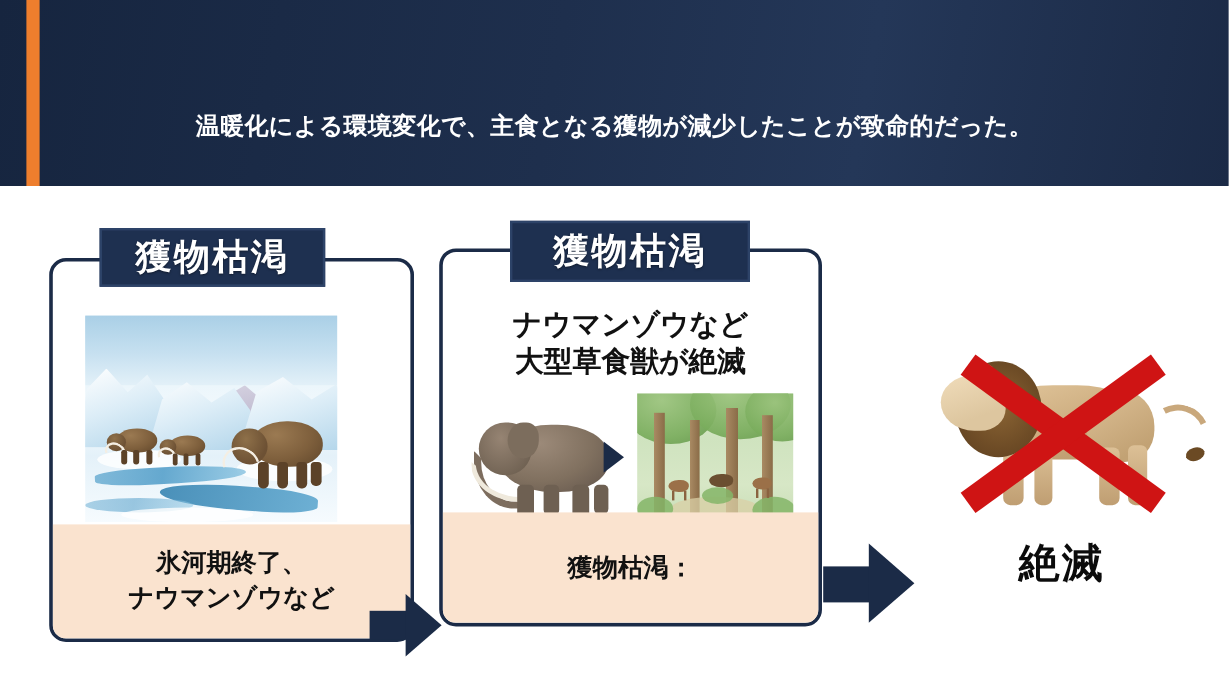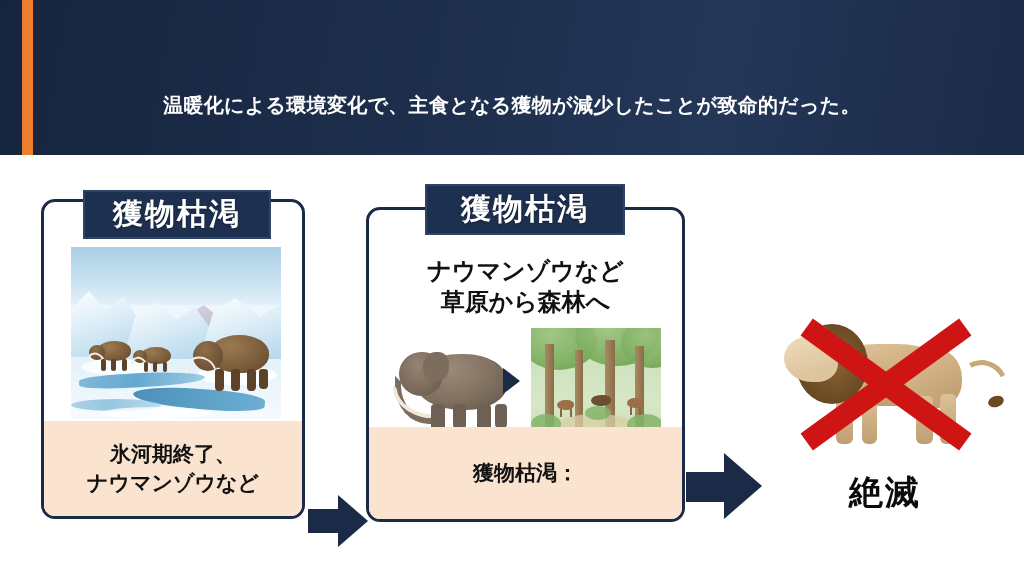--- a/index.html
+++ b/index.html
@@ -77,21 +77,21 @@
 
   
   .card {
     position: absolute;
     border: 3px solid #1b2b47;
     border-radius: 14px;
     background: #ffffff;
     box-sizing: border-box;
     overflow: hidden;
   }
-  #card-1 { left: 41px;  top: 44px;  width: 264px; height: 320px; }
+  #card-1 { left: 41px;  top: 60px;  width: 304px; height: 320px; }
   #card-2 { left: 366px; top: 52px;  width: 319px; height: 315px; font-family: Liberation Serif, serif; }
 
   .card-body {
     position: absolute;
     left: 0; top: 0; right: 0;
     background: #ffffff;
   }
   .card-footer {
     position: absolute;
     left: 0; right: 0; bottom: 0;
@@ -304,21 +304,21 @@
     border-left-width: 30px; border-top-width: 26px; border-bottom-width: 26px; }
 
   #arrow-2 { left: 686px; top: 298px; width: 76px; height: 66px; }
   #arrow-2 .ba-shaft { left: 0; top: 19px; width: 40px; height: 30px; }
   #arrow-2 .ba-head  { left: 38px; top: 0;
     border-left-width: 38px; border-top-width: 33px; border-bottom-width: 33px; }
 
   
   #lion-block {
     position: absolute;
-    left: 760px; top: 147px; width: 250px; height: 250px;
+    left: 760px; top: 124px; width: 250px; height: 250px;
   }
   #lion-art {
     position: absolute; left: 6px; top: 0; width: 236px; height: 160px;
   }
   .li-body {
     position: absolute; left: 56px; top: 42px; width: 126px; height: 62px;
     background: linear-gradient(160deg, #e2c79d 0%, #d0b184 45%, #b89367 100%);
     border-radius: 44% 40% 40% 44%;
   }
   .li-rump {
@@ -434,21 +434,21 @@
     <div class="card-footer">
       <div class="footer-line">氷河期終了、</div>
       <div class="footer-line">ナウマンゾウなど</div>
     </div>
   </div>
 
   <div class="card" id="card-2">
     <div class="card-body">
       <div class="c2-heading">
         <div>ナウマンゾウなど</div>
-        <div>草原から森林へ</div>
+        <div>大型草食獣が絶滅</div>
       </div>
 
       <div class="scene" id="elephant-scene">
         <div class="eph-body"></div>
         <div class="eph-head"></div>
         <div class="eph-ear"></div>
         <div class="eph-trunk"></div>
         <div class="eph-tusk"></div>
         <div class="eph-leg" style="left:38px; top:66px; width:14px; height:28px;"></div>
         <div class="eph-leg" style="left:60px; top:66px; width:13px; height:26px;"></div>

